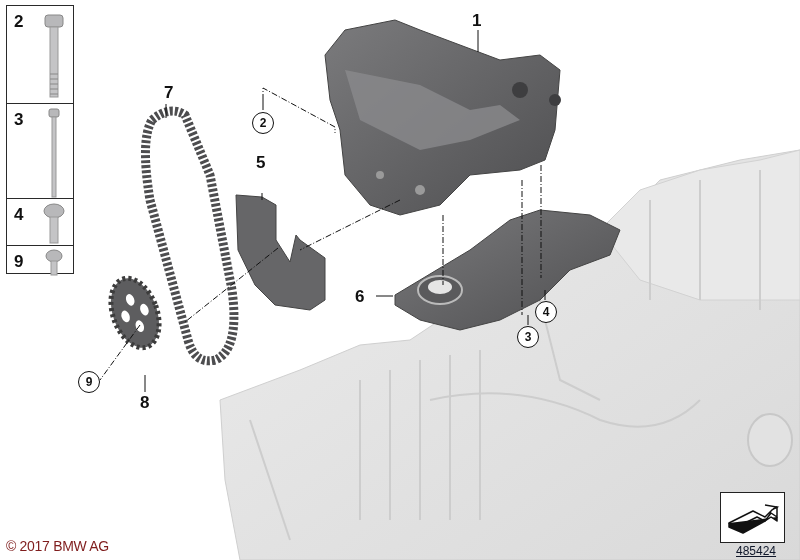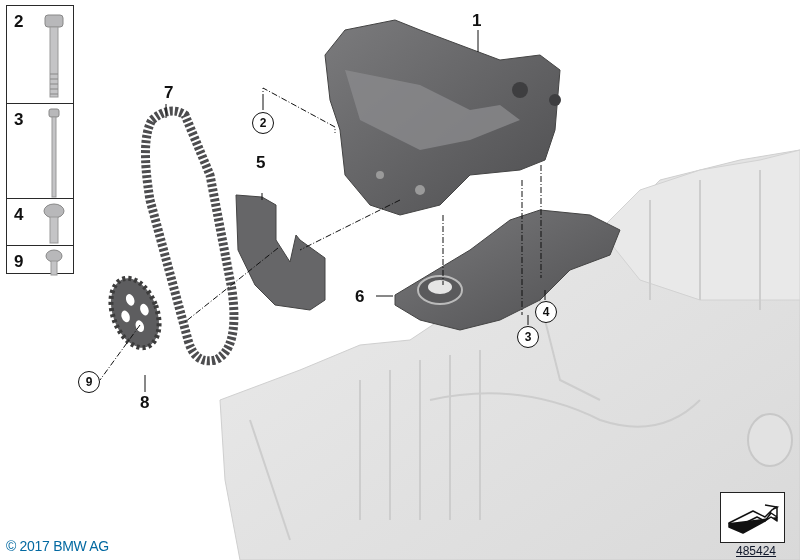--- a/index.html
+++ b/index.html
@@ -3,21 +3,21 @@
 <meta charset="utf-8">
 <style>
   html, body { margin:0; padding:0; background:#ffffff; }
   body { width:800px; height:560px; position:relative; overflow:hidden; font-family:"Liberation Sans", sans-serif; }
   .canvas { position:absolute; left:0; top:0; width:800px; height:560px; }
   .legend-col { position:absolute; left:6px; top:5px; width:66px; height:268px; border:1px solid #2a2a2a; border-top:none; background:#fff; }
   .legend-cell { position:absolute; left:0; width:66px; border-top:1px solid #2a2a2a; }
   .legend-num { position:absolute; left:7px; top:6px; font-size:17px; font-weight:bold; color:#111; }
   .callout-num { position:absolute; font-size:17px; font-weight:bold; color:#111; line-height:1; }
   .circle-callout { position:absolute; width:20px; height:20px; border:1.5px solid #111; border-radius:50%; background:#fff; font-size:12px; font-weight:bold; color:#111; text-align:center; line-height:20px; }
-  .copyright { position:absolute; left:6px; top:538px; font-size:14px; color:#0369a1; letter-spacing:-0.3px; }
+  .copyright { position:absolute; left:6px; top:538px; font-size:14px; color:#7f1d1d; letter-spacing:-0.3px; }
   .nav-box { position:absolute; left:720px; top:492px; width:63px; height:49px; border:1px solid #222; background:#fff; cursor:pointer; }
   .diagram-id { position:absolute; left:736px; top:544px; font-size:12px; color:#0f172a;text-decoration:underline; }
 </style>
 </head>
 <body>
 
 <div class="canvas">
 
   <svg width="800" height="560" style="position:absolute;left:0;top:0;">
     <defs>

